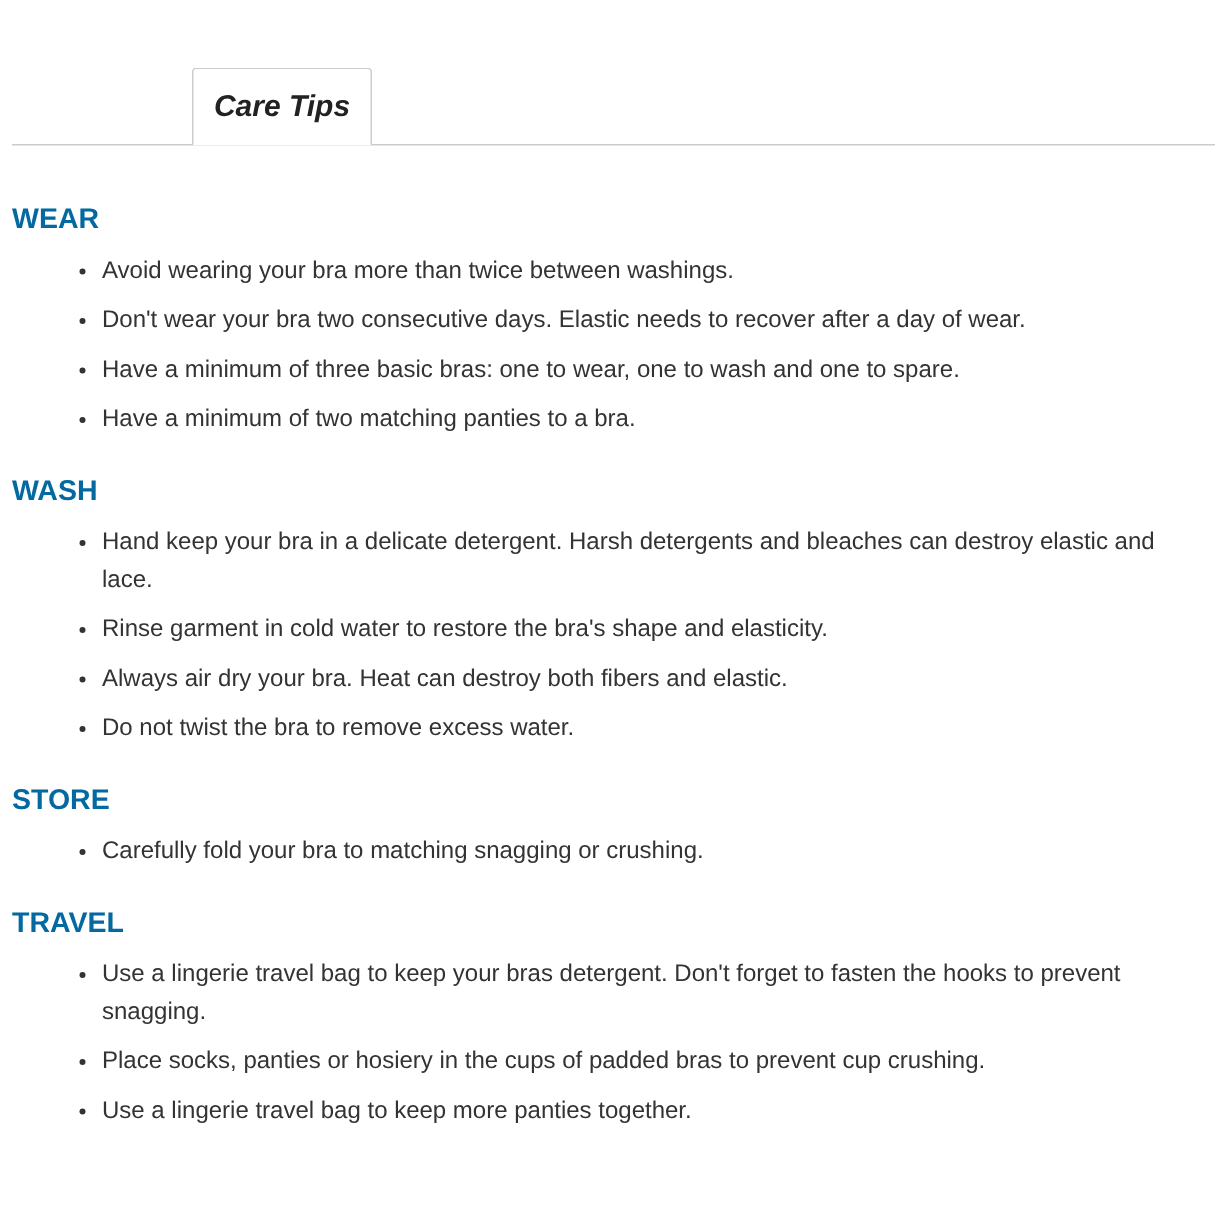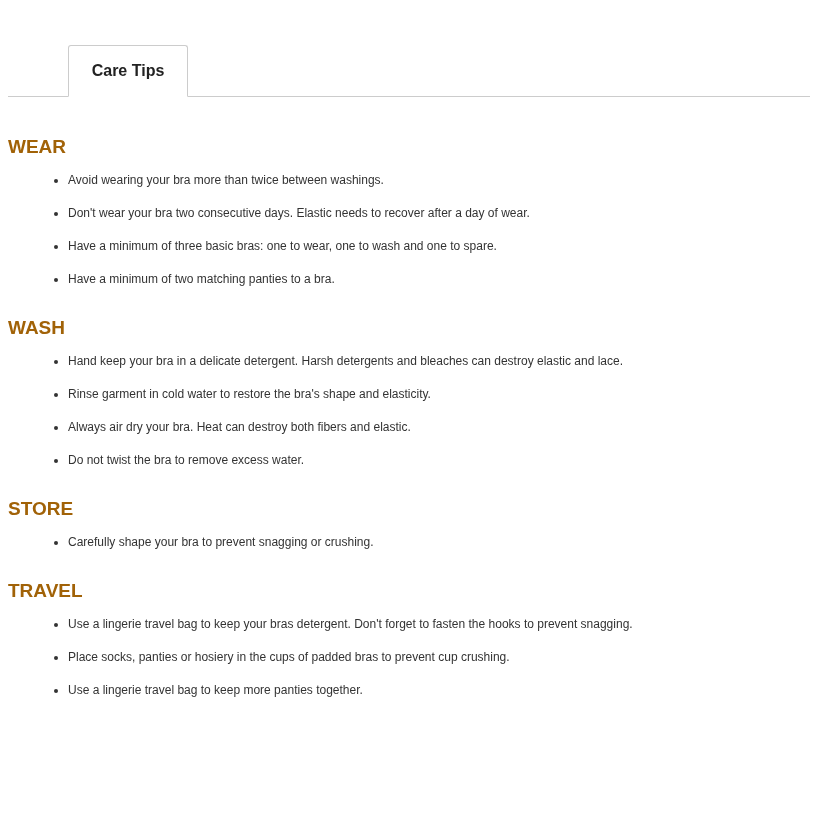--- a/index.html
+++ b/index.html
@@ -12,51 +12,52 @@
   }
   
   .tabbar {
     padding-top: 37px;
     border-bottom: 1px solid #cccccc;
     white-space: nowrap;
   }
   .tab {
     display: inline-block;
     vertical-align: bottom;
-    margin-left: 60px;
+    margin-left: 120px;
     margin-bottom: -1px;
     width: 120px;
     height: 52px;
     line-height: 50px;
     text-align: center;
     background: #ffffff;
     border: 1px solid #cccccc;
     border-bottom: 1px solid #ffffff;
     border-radius: 3px 3px 0 0;
-    font-size: 16px;
+    font-size: 20px;
     font-weight: bold;
     color: #222222;
     cursor: pointer;
+    font-style: italic;
   }
   
   .content { padding-top: 14px; }
   .section-heading {
     font-size: 19px;
     line-height: 23px;
     font-weight: bold;
-    color: #a16207;
+    color: #0369a1;
     margin: 24px 0 10px 0;
   }
   ul.tips {
     margin: 0 0 16px 0;
     padding: 0 0 0 60px;
     list-style-type: disc;
   }
   ul.tips li {
-    font-size: 12px;
+    font-size: 16px;
     line-height: 25px;
     margin-bottom: 8px;
     color: #333333;
     padding-right: 20px;
   }
 </style>
 </head>
 <body>
 
 <div class="tabbar">
@@ -81,21 +82,21 @@
       <li>Hand keep your bra in a delicate detergent. Harsh detergents and bleaches can destroy elastic and lace.</li>
       <li>Rinse garment in cold water to restore the bra's shape and elasticity.</li>
       <li>Always air dry your bra. Heat can destroy both fibers and elastic.</li>
       <li>Do not twist the bra to remove excess water.</li>
     </ul>
   </div>
 
   <div class="section">
     <div class="section-heading">STORE</div>
     <ul class="tips">
-      <li>Carefully shape your bra to prevent snagging or crushing.</li>
+      <li>Carefully fold your bra to matching snagging or crushing.</li>
     </ul>
   </div>
 
   <div class="section">
     <div class="section-heading">TRAVEL</div>
     <ul class="tips">
       <li>Use a lingerie travel bag to keep your bras detergent. Don't forget to fasten the hooks to prevent snagging.</li>
       <li>Place socks, panties or hosiery in the cups of padded bras to prevent cup crushing.</li>
       <li>Use a lingerie travel bag to keep more panties together.</li>
     </ul>

